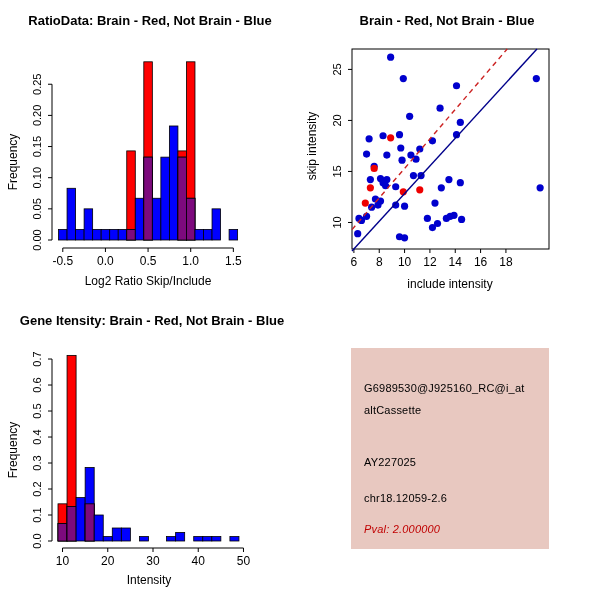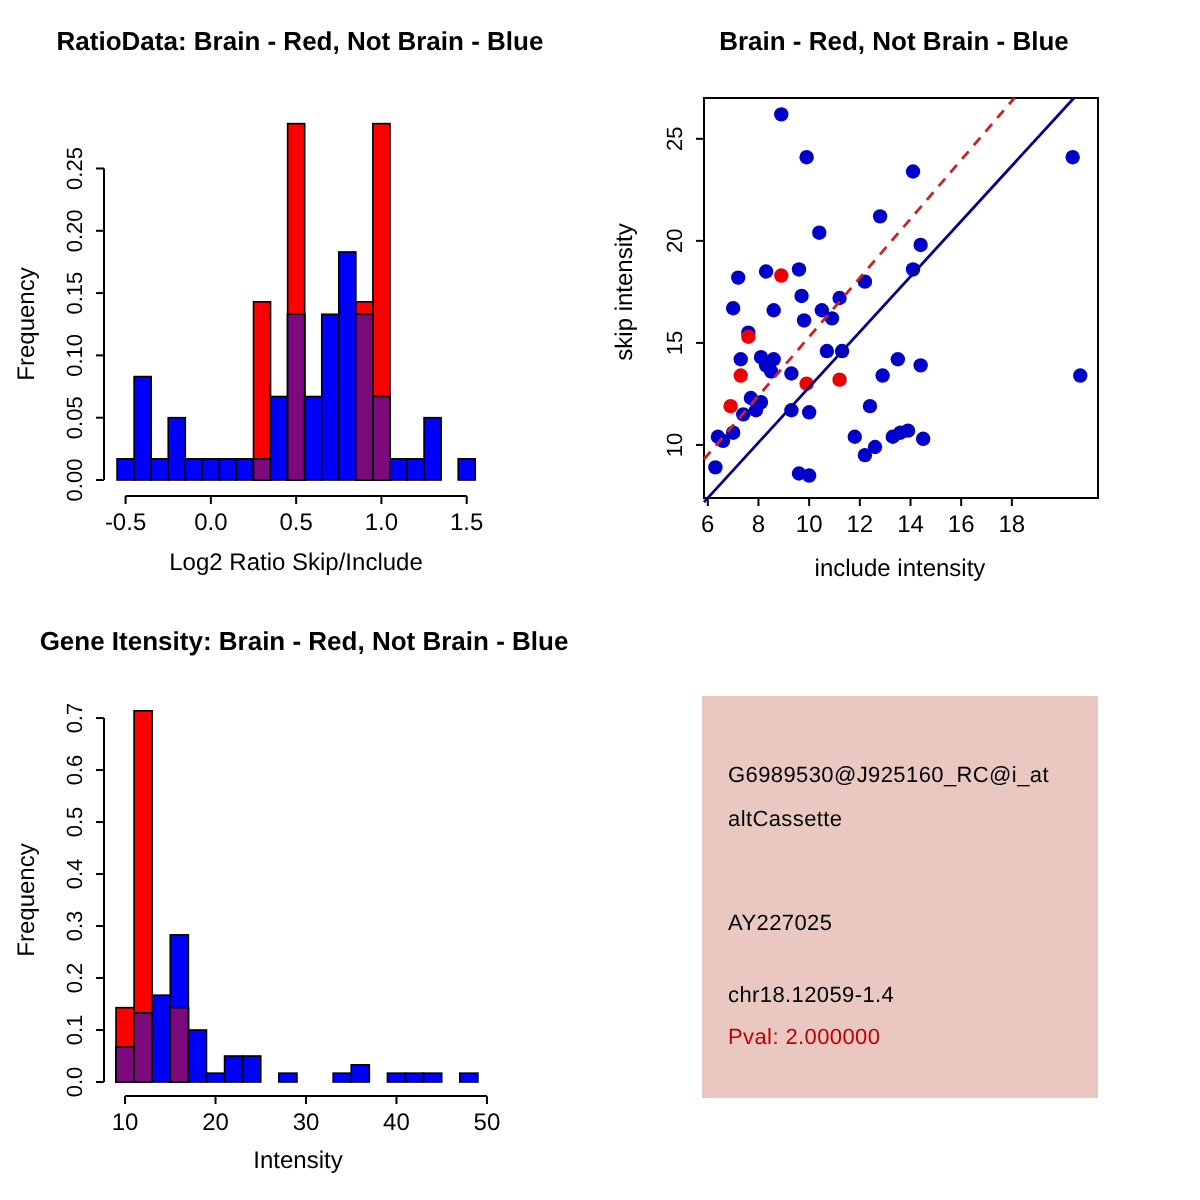--- a/index.html
+++ b/index.html
@@ -214,16 +214,16 @@
       <rect x="193.71428571428572" y="236.58071278825994" width="9.047619047619037" height="4.4192872117400555" fill="#0000FF" stroke="#000" stroke-width="0.8"></rect>
       <rect x="202.76190476190476" y="236.58071278825994" width="9.047619047619065" height="4.4192872117400555" fill="#0000FF" stroke="#000" stroke-width="0.8"></rect>
       <rect x="211.80952380952382" y="236.58071278825994" width="9.047619047619037" height="4.4192872117400555" fill="#0000FF" stroke="#000" stroke-width="0.8"></rect>
       <rect x="229.9047619047619" y="236.58071278825994" width="9.047619047619037" height="4.4192872117400555" fill="#0000FF" stroke="#000" stroke-width="0.8"></rect>
     </svg>
 
   <div id="info-panel" class="info-panel" style="background: rgb(232, 200, 192);">
     <div class="info-line" style="top:34px">G6989530@J925160_RC@i_at</div>
     <div class="info-line" style="top:56px">altCassette</div>
     <div class="info-line" style="top:108px">AY227025</div>
-    <div class="info-line" style="top:144px">chr18.12059-1.4</div>
-    <div class="info-line pval-line" style="top: 165px; color: rgb(192, 0, 0);">Pval: 2.000000</div>
+    <div class="info-line" style="top:144px">chr18.12059-2.6</div>
+    <div class="info-line pval-line" style="top: 175px; color: rgb(192, 0, 0); font-style: italic;">Pval: 2.000000</div>
   </div>
 </div>
 
 </body></html>

